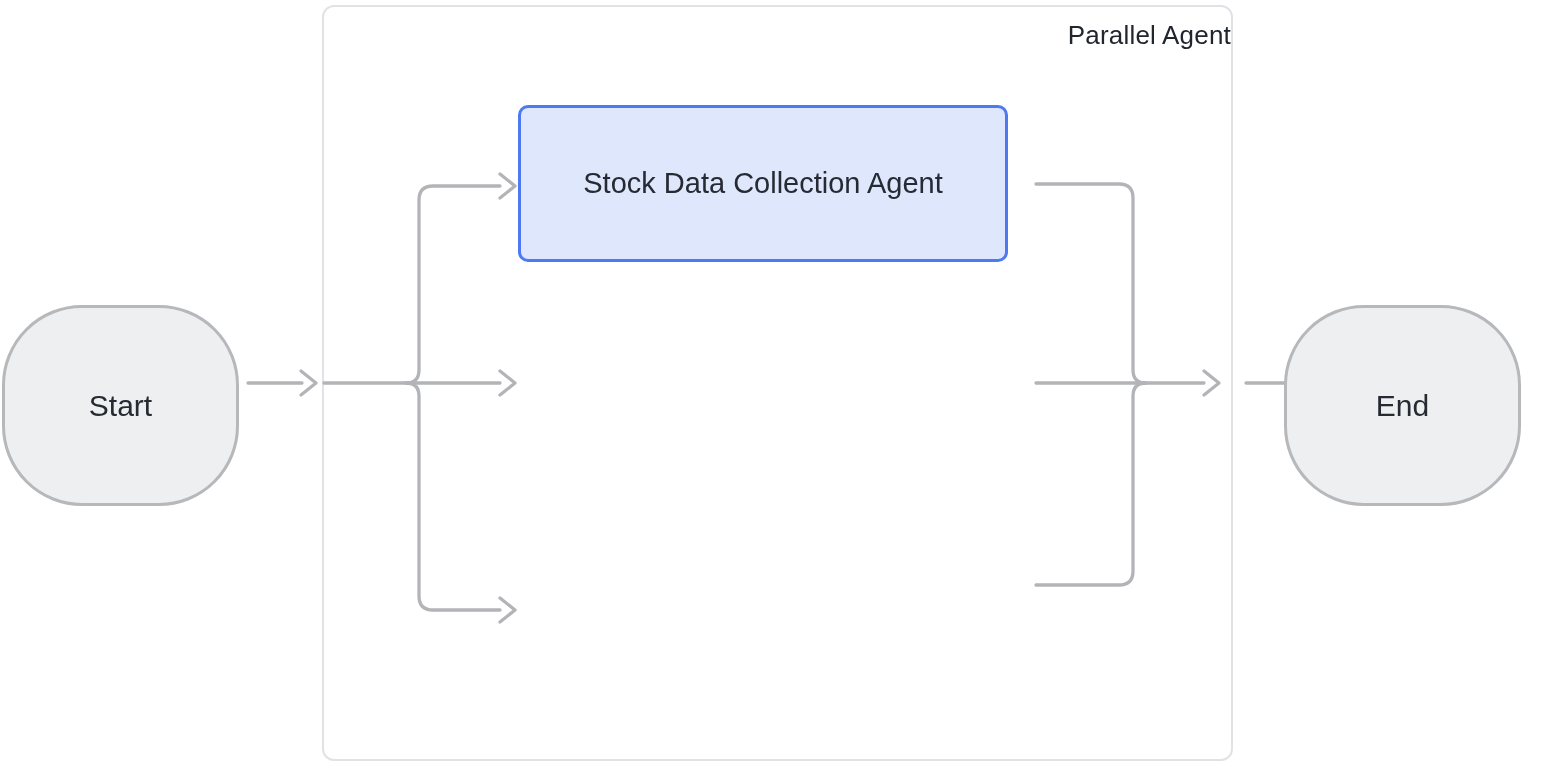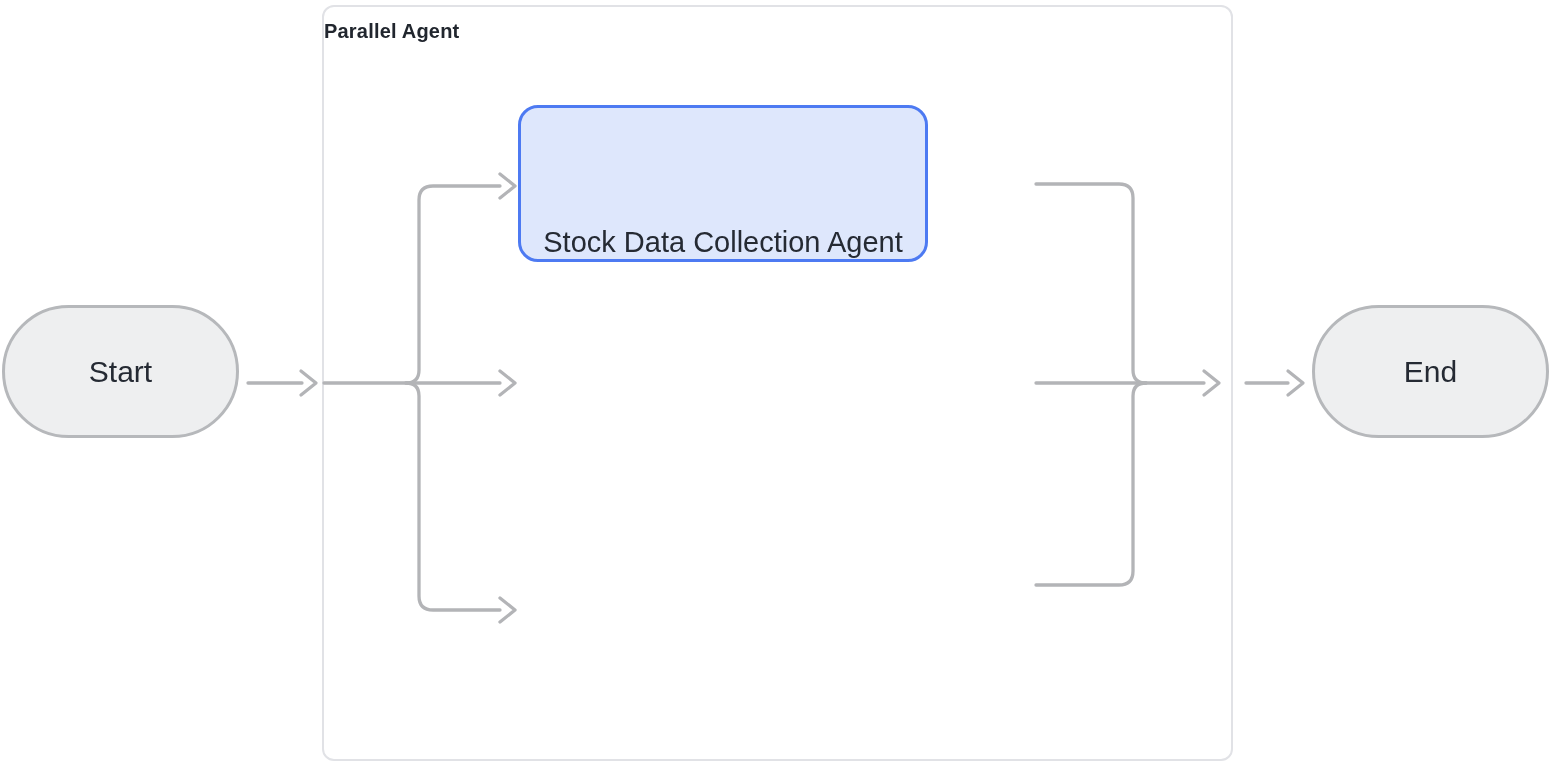--- a/index.html
+++ b/index.html
@@ -35,23 +35,23 @@
     background: var(--group-fill);
     border: 2px solid var(--group-border);
     border-radius: 12px;
     z-index: 1;
   }
   .group-title {
     position: absolute;
     top: 13px;
     left: 0;
     width: 100%;
-    text-align: left;
-    font-size: 20px;
-    font-weight: 700;
+    text-align: right;
+    font-size: 26px;
+    font-weight: 400;
     color: var(--title-text);
     letter-spacing: 0.2px;
   }
   .edges-layer {
     position: absolute;
     left: 0;
     top: 0;
     width: 1552px;
     height: 769px;
     z-index: 2;
@@ -66,39 +66,38 @@
   .node {
     position: absolute;
     display: flex;
     align-items: center;
     justify-content: center;
     z-index: 3;
     text-align: center;
   }
   .stadium {
     width: 237px;
-    height: 133px;
+    height: 201px;
     background: var(--stadium-fill);
     border: 3px solid var(--stadium-border);
     border-radius: 80px;
     font-size: 30px;
     color: var(--node-text);
   }
   .stadium.start { left: 2px;    top: 305px; }
-  .stadium.end   { left: 1312px; top: 305px; }
+  .stadium.end   { left: 1284px; top: 305px; }
   .agent-box {
     left: 518px;
-    width: 410px;
+    width: 490px;
     height: 157px;
     background: var(--agent-fill);
     border: 3px solid var(--agent-border);
-    border-radius: 20px;
+    border-radius: 10px;
     font-size: 29px;
     color: var(--node-text);
-    align-items: flex-end;
   }
   .agent-box.agent-0 { top: 105px; }
   .agent-box.agent-1 { top: 305px; }
   .agent-box.agent-2 { top: 507px; }
 </style>
 </head>
 <body>
 
 <div class="canvas">
 

